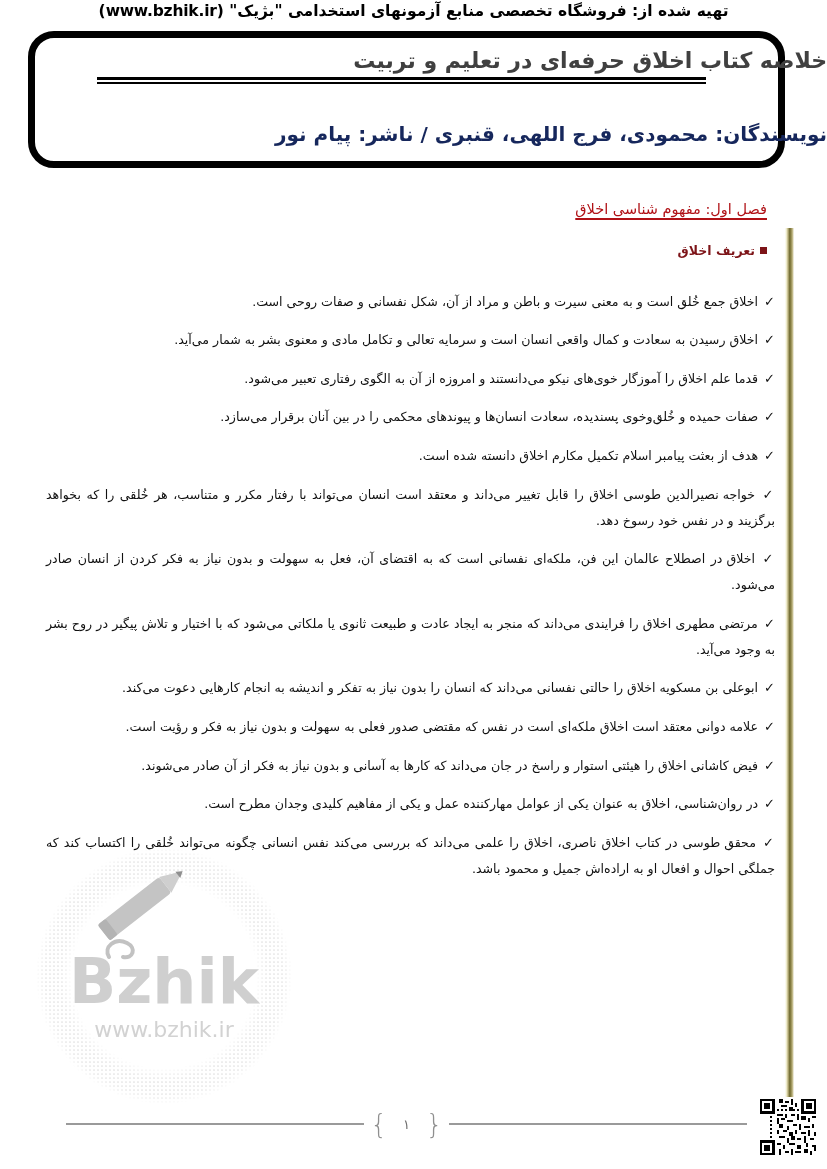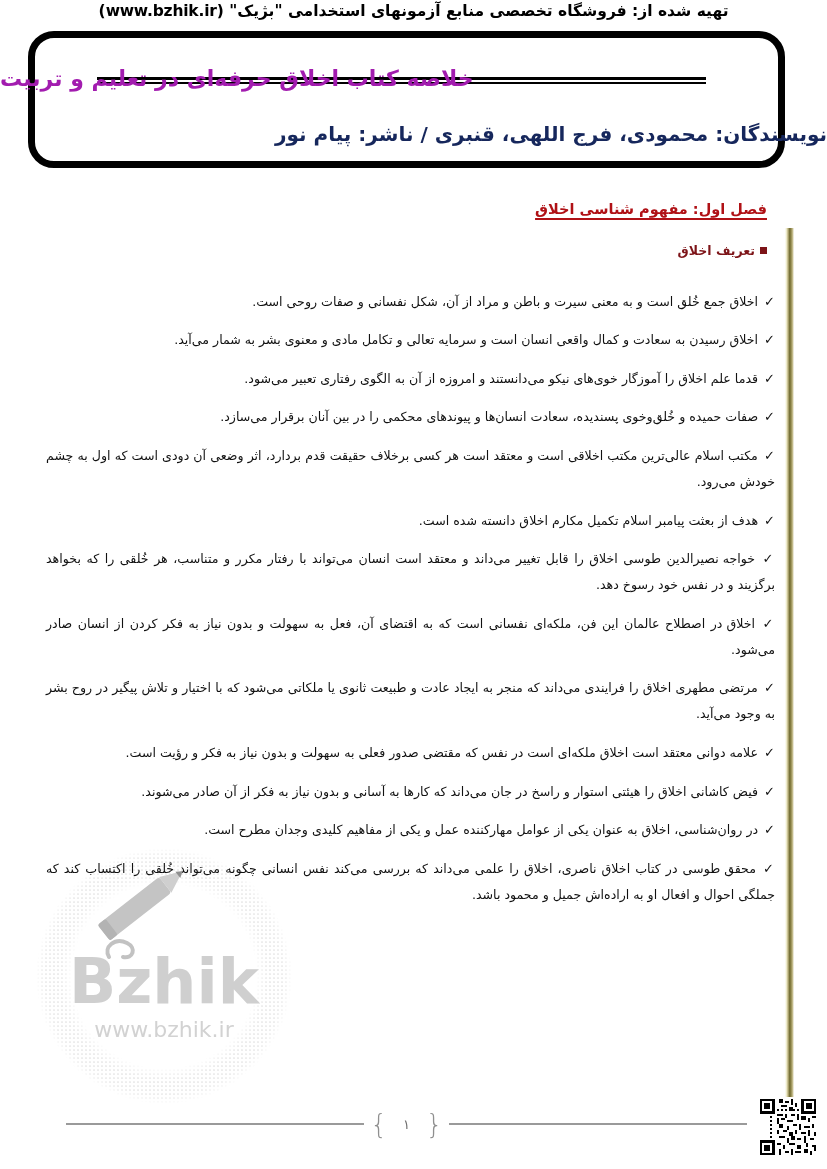--- a/index.html
+++ b/index.html
@@ -57,27 +57,27 @@
     content: "";
     position: absolute;
     left: 0; right: 0;
     top: 3px;
     height: 2px;
     background: #ffffff;
   }
 
   .header-title {
     position: absolute;
-    top: 66px;
+    top: 48px;
     left: 0;
     right: 0;
-    text-align: left;
+    text-align: right;
     font-size: 22px;
     font-weight: bold;
-    color: #a21caf;
+    color: #404040;
     white-space: nowrap;
   }
   .header-authors {
     position: absolute;
     top: 122px;
     left: 0;
     right: 0;
     font-size: 20px;
     font-weight: bold;
     color: #16275c;
@@ -101,21 +101,21 @@
       #efeccd 84%,
       #ffffff 100%);
   }
 
   
   .chapter-heading {
     position: absolute;
     top: 201px;
     right: 60px;
     font-size: 14.5px;
-    font-weight: bold;
+    font-weight: normal;
     color: #b01116;
     text-decoration: underline;
     text-underline-offset: 4px;
     text-decoration-thickness: 2px;
     white-space: nowrap;
     margin-left: 48px;
   }
 
   
   .section-heading {
@@ -237,25 +237,25 @@
 
 <div class="section-heading">
   <span class="bullet-sq"></span><span>تعریف اخلاق</span>
 </div>
 
 <div class="body-list">
     <p class="body-item"><span class="check">✓</span> <span>اخلاق جمع خُلق است و به معنی سیرت و باطن و مراد از آن، شکل نفسانی و صفات روحی است.</span></p>
     <p class="body-item"><span class="check">✓</span> <span>اخلاق رسیدن به سعادت و کمال واقعی انسان است و سرمایه تعالی و تکامل مادی و معنوی بشر به شمار می‌آید.</span></p>
     <p class="body-item"><span class="check">✓</span> <span>قدما علم اخلاق را آموزگار خوی‌های نیکو می‌دانستند و امروزه از آن به الگوی رفتاری تعبیر می‌شود.</span></p>
     <p class="body-item"><span class="check">✓</span> <span>صفات حمیده و خُلق‌وخوی پسندیده، سعادت انسان‌ها و پیوندهای محکمی را در بین آنان برقرار می‌سازد.</span></p>
-    <p class="body-item"><span class="check">✓</span> <span>مکتب اسلام عالی‌ترین مکتب اخلاقی است و معتقد است هر کسی برخلاف حقیقت قدم بردارد، اثر وضعی آن دودی است که اول به چشم خودش می‌رود.</span></p>
     <p class="body-item"><span class="check">✓</span> <span>هدف از بعثت پیامبر اسلام تکمیل مکارم اخلاق دانسته شده است.</span></p>
     <p class="body-item"><span class="check">✓</span> <span>خواجه نصیرالدین طوسی اخلاق را قابل تغییر می‌داند و معتقد است انسان می‌تواند با رفتار مکرر و متناسب، هر خُلقی را که بخواهد برگزیند و در نفس خود رسوخ دهد.</span></p>
     <p class="body-item"><span class="check">✓</span> <span>اخلاق در اصطلاح عالمان این فن، ملکه‌ای نفسانی است که به اقتضای آن، فعل به سهولت و بدون نیاز به فکر کردن از انسان صادر می‌شود.</span></p>
     <p class="body-item"><span class="check">✓</span> <span>مرتضی مطهری اخلاق را فرایندی می‌داند که منجر به ایجاد عادت و طبیعت ثانوی یا ملکاتی می‌شود که با اختیار و تلاش پیگیر در روح بشر به وجود می‌آید.</span></p>
+    <p class="body-item"><span class="check">✓</span> <span>ابوعلی بن مسکویه اخلاق را حالتی نفسانی می‌داند که انسان را بدون نیاز به تفکر و اندیشه به انجام کارهایی دعوت می‌کند.</span></p>
     <p class="body-item"><span class="check">✓</span> <span>علامه دوانی معتقد است اخلاق ملکه‌ای است در نفس که مقتضی صدور فعلی به سهولت و بدون نیاز به فکر و رؤیت است.</span></p>
     <p class="body-item"><span class="check">✓</span> <span>فیض کاشانی اخلاق را هیئتی استوار و راسخ در جان می‌داند که کارها به آسانی و بدون نیاز به فکر از آن صادر می‌شوند.</span></p>
     <p class="body-item"><span class="check">✓</span> <span>در روان‌شناسی، اخلاق به عنوان یکی از عوامل مهارکننده عمل و یکی از مفاهیم کلیدی وجدان مطرح است.</span></p>
     <p class="body-item"><span class="check">✓</span> <span>محقق طوسی در کتاب اخلاق ناصری، اخلاق را علمی می‌داند که بررسی می‌کند نفس انسانی چگونه می‌تواند خُلقی را اکتساب کند که جملگی احوال و افعال او به اراده‌اش جمیل و محمود باشد.</span></p>
   </div>
 
 <div class="watermark">
   <svg width="262" height="262" viewBox="0 0 262 262" xmlns="http://www.w3.org/2000/svg">
     <defs>
       <radialGradient id="ringfade" cx="50%" cy="50%" r="50%">

